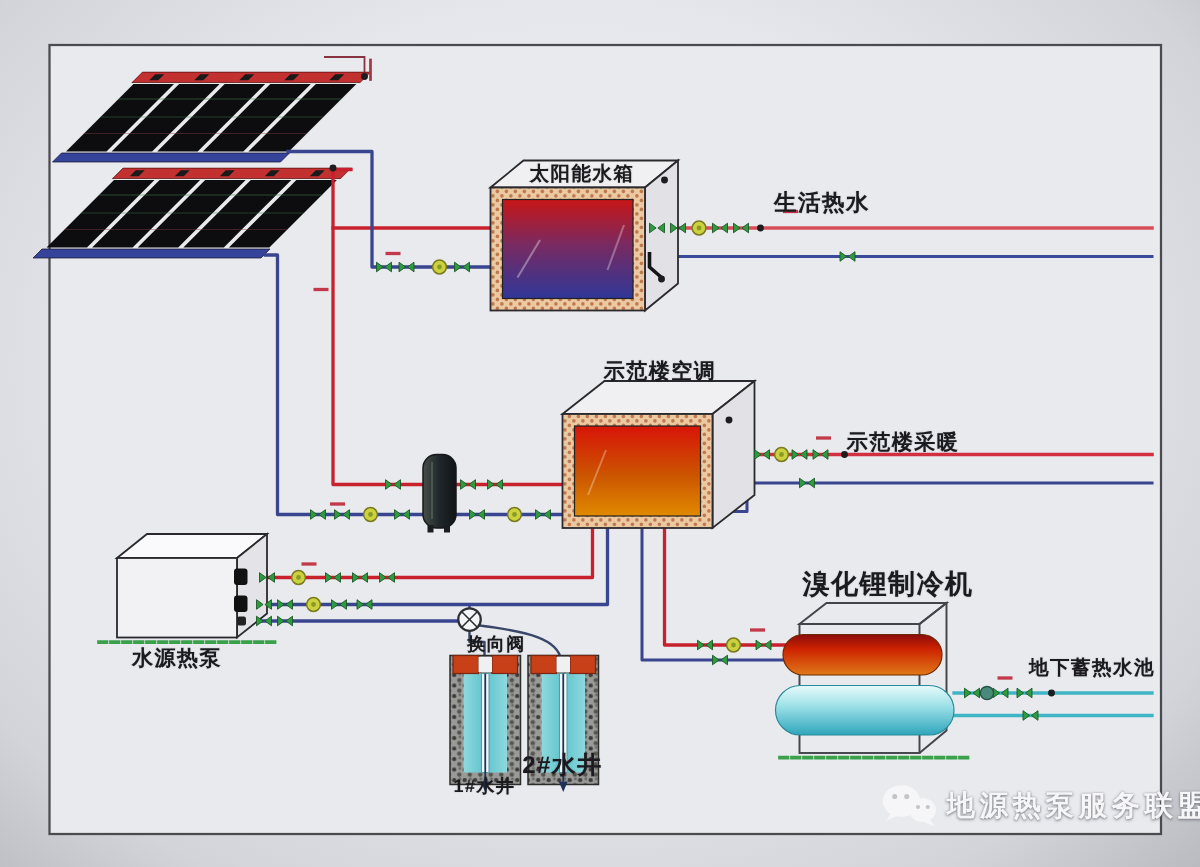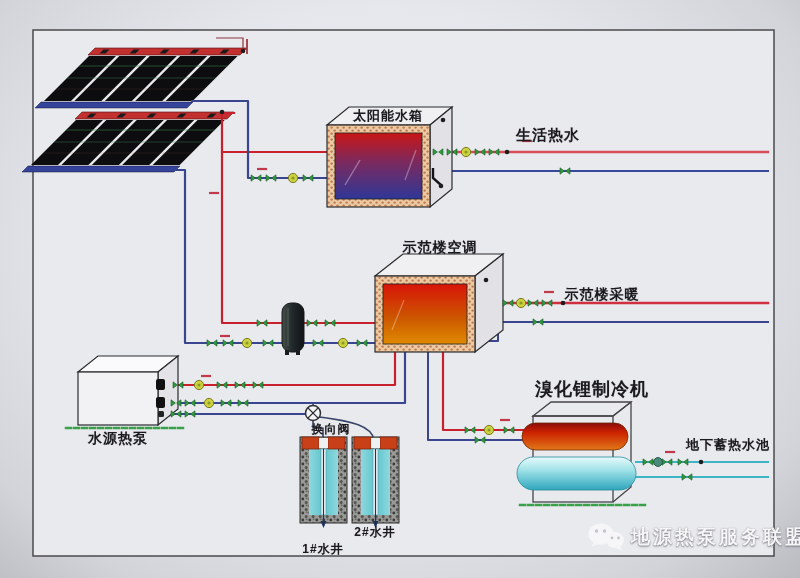--- a/index.html
+++ b/index.html
@@ -308,19 +308,19 @@
         <circle cx="618.5" cy="538" r="1.4" fill="#c3c5cb"></circle>
   </g>
 </svg>
 
 <div class="lbl ctr" style="left:388px;top:107px;font-size:13px;">太阳能水箱</div>
 <div class="lbl ctr" style="left:548px;top:126px;font-size:15px;">生活热水</div>
 <div class="lbl ctr" style="left:440px;top:239px;font-size:14px;">示范楼空调</div>
 <div class="lbl ctr" style="left:602px;top:286px;font-size:14px;font-family:Liberation Mono, monospace;">示范楼采暖</div>
 <div class="lbl ctr" style="left:118px;top:430px;font-size:14px;">水源热泵</div>
 <div class="lbl ctr" style="left:331px;top:421px;font-size:12px;">换向阀</div>
-<div class="lbl ctr" style="left:323px;top:541px;font-size:12px;">1#水井</div>
-<div class="lbl ctr" style="left:375px;top:524px;font-size:12px;">2#水井</div>
+<div class="lbl ctr" style="left:323px;top:516px;font-size:12px;">1#水井</div>
+<div class="lbl ctr" style="left:375px;top:500px;font-size:16px;">2#水井</div>
 <div class="lbl ctr" style="left:592px;top:377px;font-size:18px;">溴化锂制冷机</div>
 <div class="lbl ctr" style="left:728px;top:436px;font-size:13px;">地下蓄热水池</div>
 <div class="lbl watermark" style="left:631px;top:524px;font-size:19px;">地源热泵服务联盟</div>
 
 </div>
 
 </body></html>

